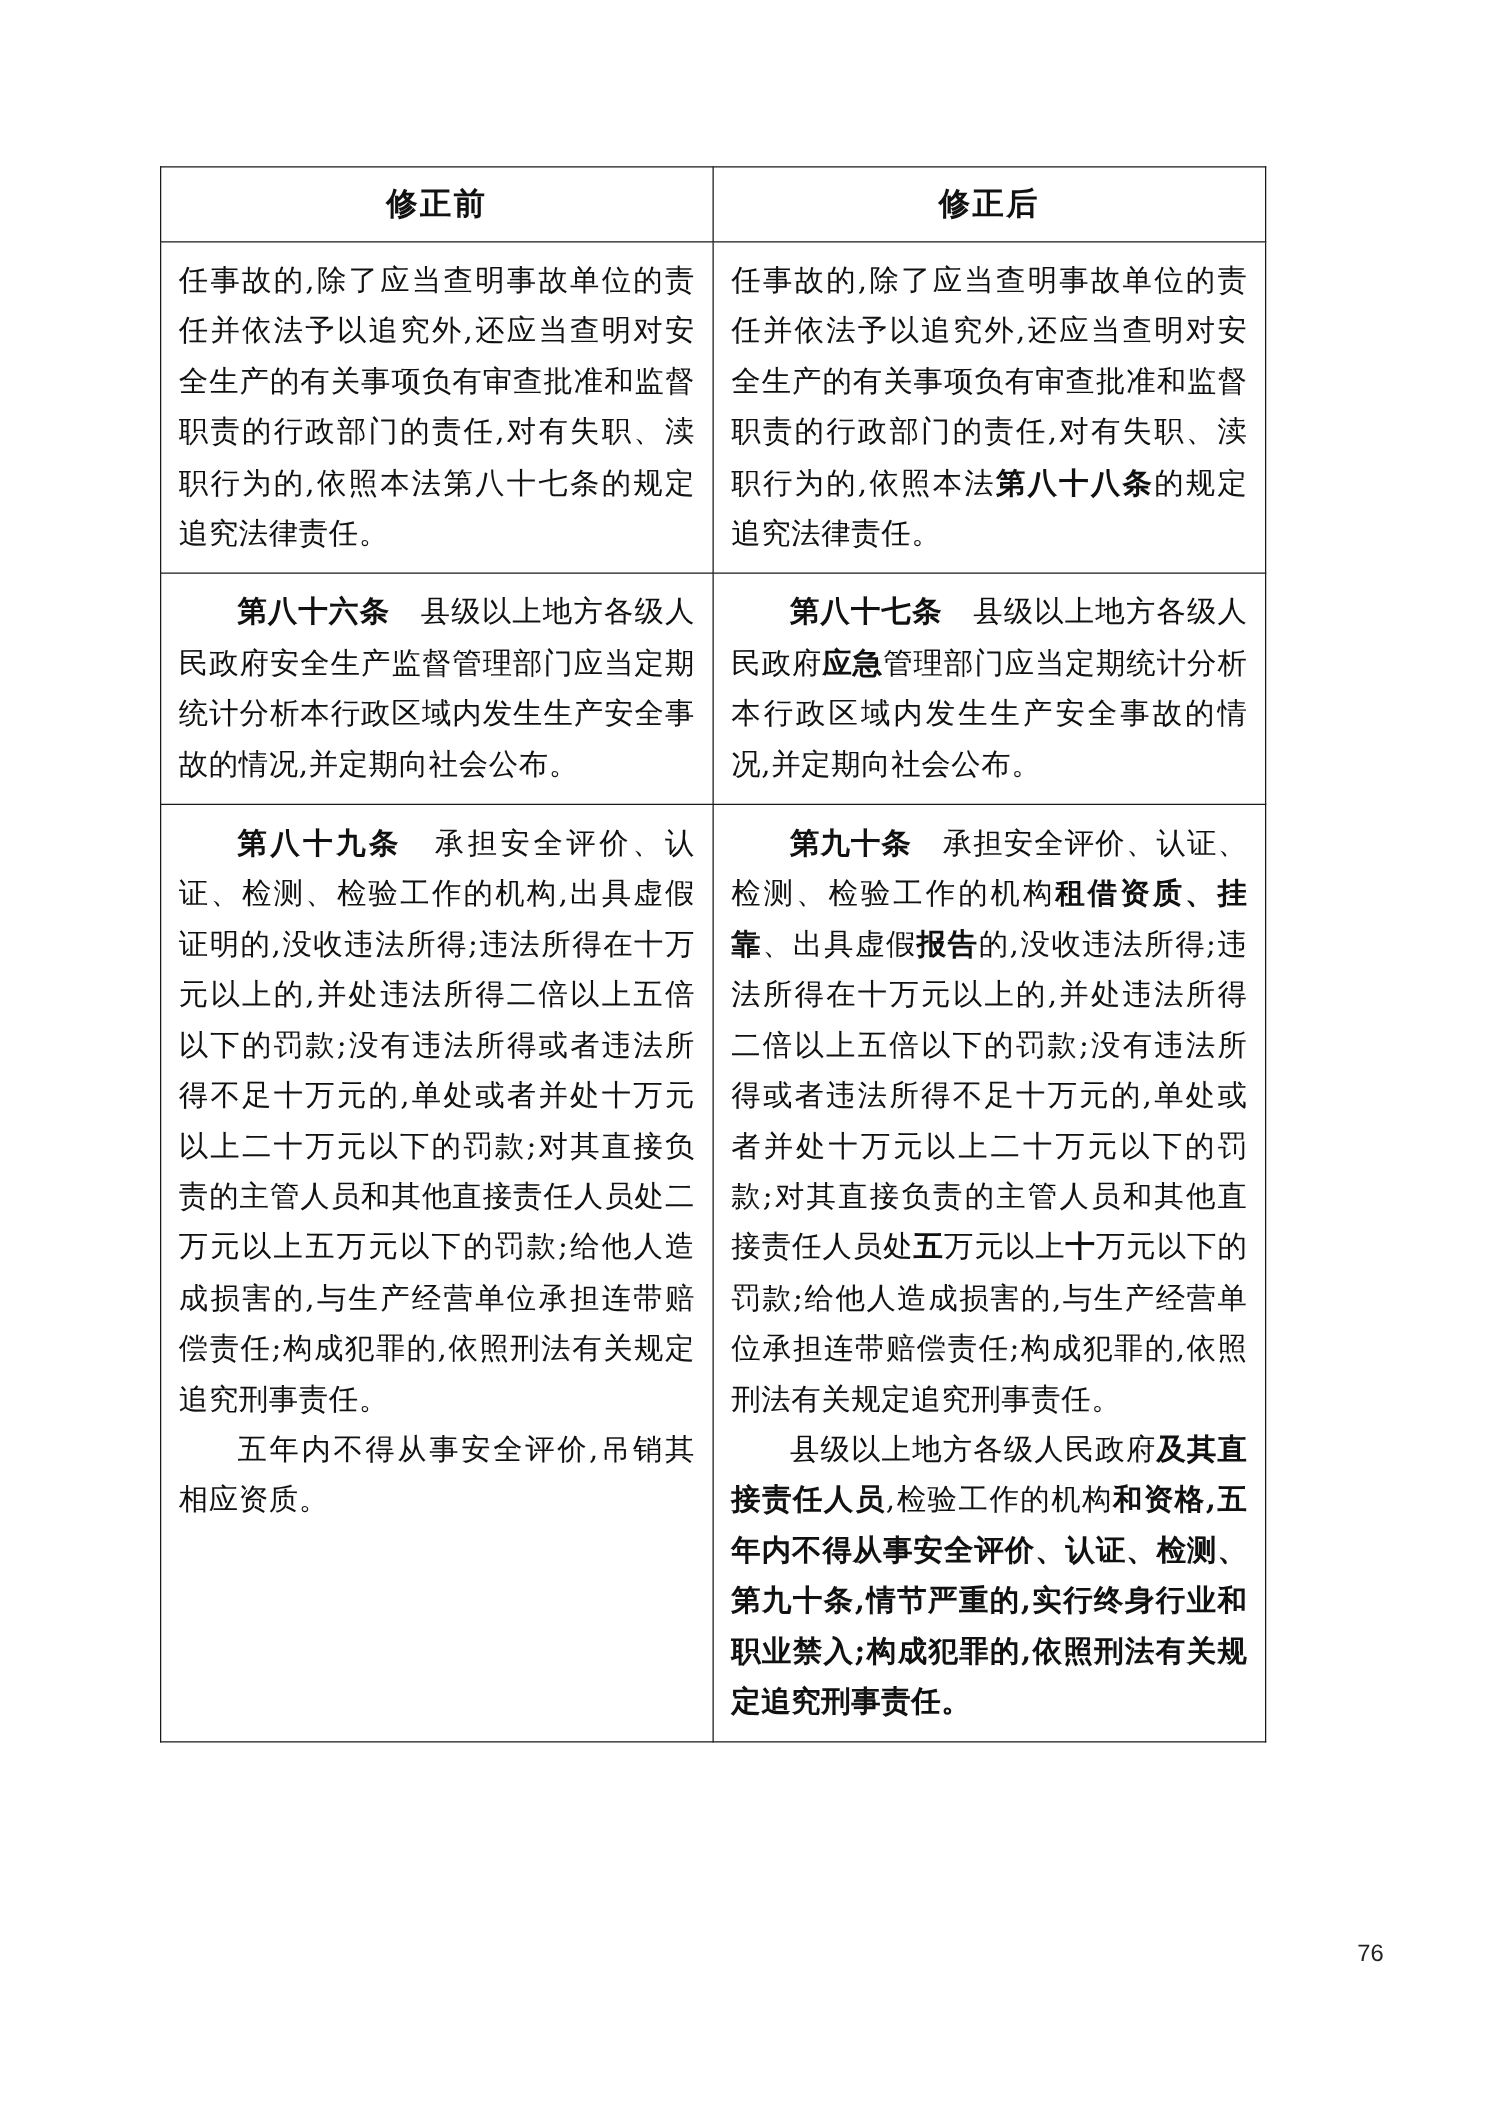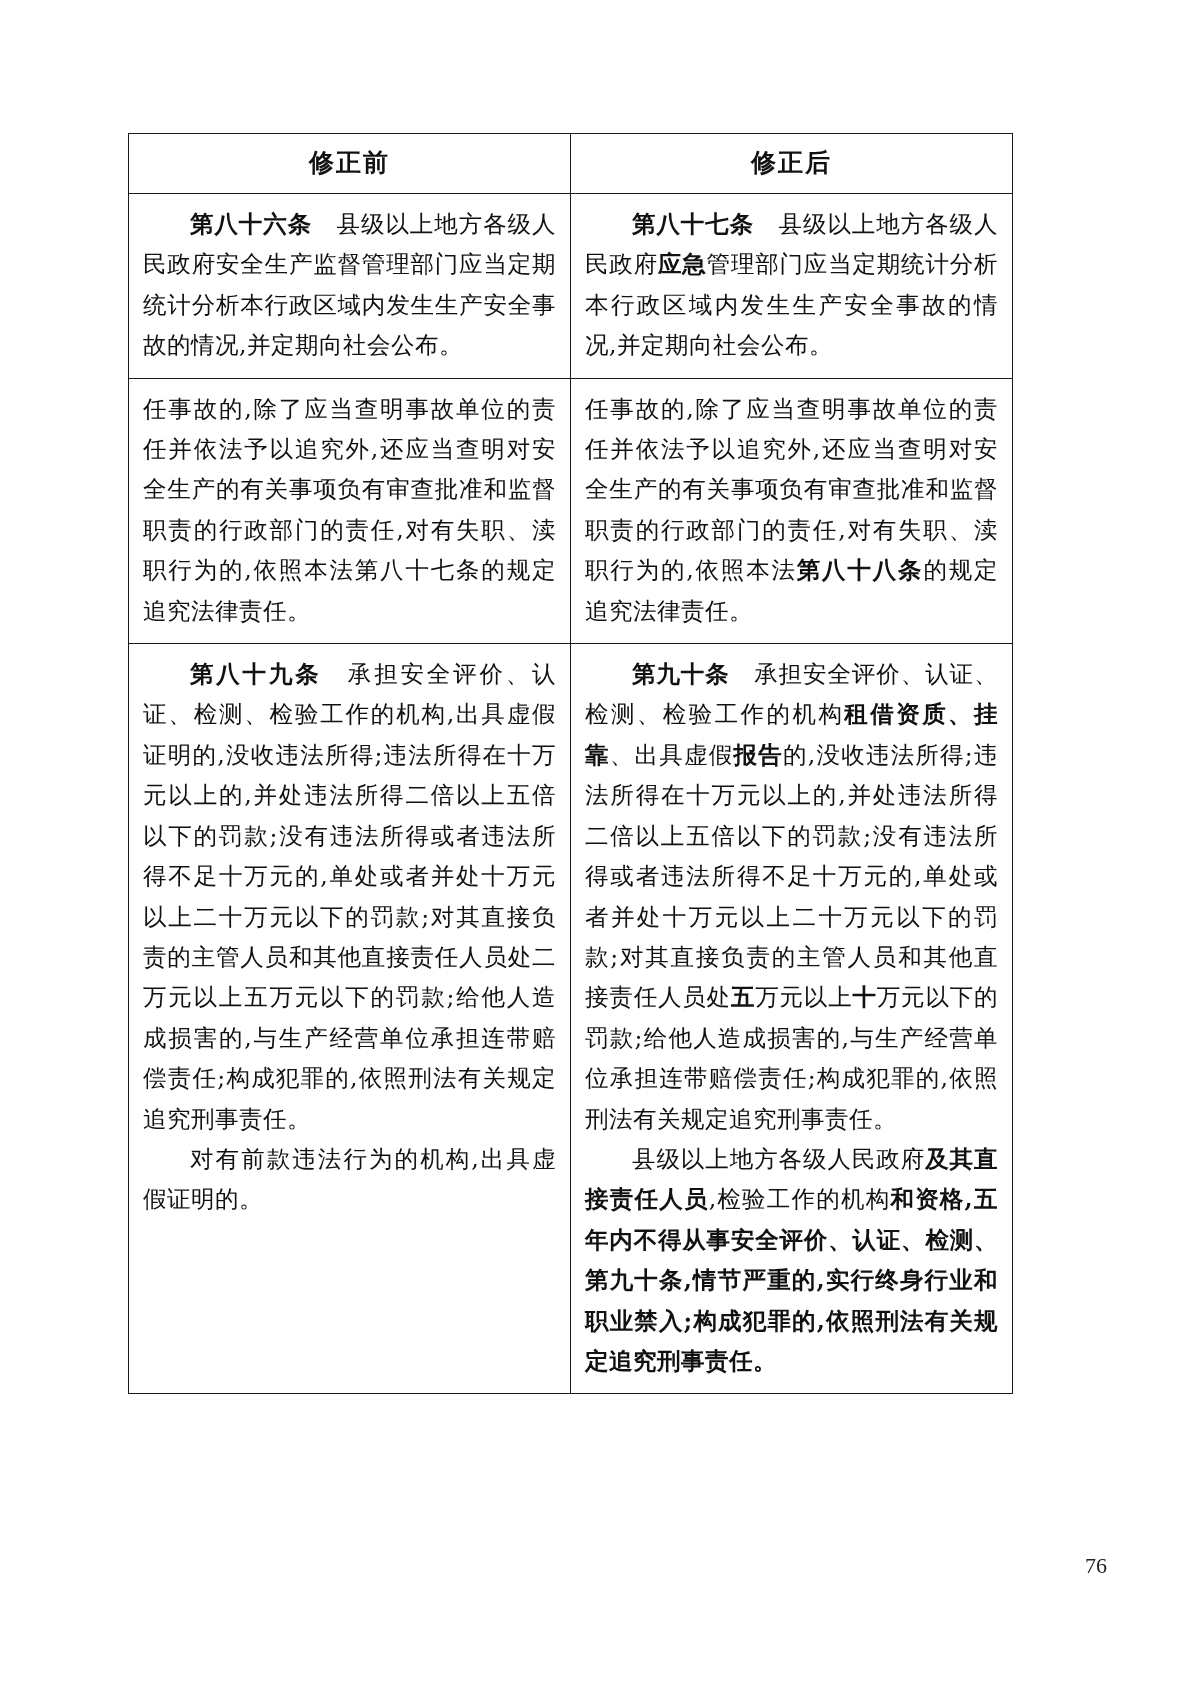--- a/index.html
+++ b/index.html
@@ -63,22 +63,22 @@
   .indent {
     text-indent: 2em;
   }
   b, .b {
     font-weight: bold;
   }
   .pagenum {
     position: absolute;
     right: 83px;
     top: 1553px;
-    font-size: 22px;
-    font-family: Liberation Serif, serif;
+    font-size: 19px;
+    font-family: Liberation Sans, sans-serif;
     color: #222;
   }
 </style>
 </head>
 <body>
 
 <div class="page">
   <div class="table-wrap">
     <table class="cmp">
       <thead>
@@ -87,38 +87,38 @@
             <span class="hdr">修正前</span>
           </th>
           <th>
             <span class="hdr">修正后</span>
           </th>
         </tr>
       </thead>
       <tbody id="tbody">
           <tr>
             <td>
+              <div class="para"><span>任事故的,除了应当查明事故单位的责任并依法予以追究外,还应当查明对安全生产的有关事项负有审查批准和监督职责的行政部门的责任,对有失职、渎职行为的,依照本法第八十七条的规定追究法律责任。</span></div>
+            </td>
+            <td>
+              <div class="para"><span>任事故的,除了应当查明事故单位的责任并依法予以追究外,还应当查明对安全生产的有关事项负有审查批准和监督职责的行政部门的责任,对有失职、渎职行为的,依照本法</span><span class="b">第八十八条</span><span>的规定追究法律责任。</span></div>
+            </td>
+          </tr>
+          <tr>
+            <td>
               <div class="para indent"><span class="b">第八十六条</span><span>　县级以上地方各级人民政府安全生产监督管理部门应当定期统计分析本行政区域内发生生产安全事故的情况,并定期向社会公布。</span></div>
             </td>
             <td>
               <div class="para indent"><span class="b">第八十七条</span><span>　县级以上地方各级人民政府</span><span class="b">应急</span><span>管理部门应当定期统计分析本行政区域内发生生产安全事故的情况,并定期向社会公布。</span></div>
             </td>
           </tr>
           <tr>
             <td>
-              <div class="para"><span>任事故的,除了应当查明事故单位的责任并依法予以追究外,还应当查明对安全生产的有关事项负有审查批准和监督职责的行政部门的责任,对有失职、渎职行为的,依照本法第八十七条的规定追究法律责任。</span></div>
-            </td>
-            <td>
-              <div class="para"><span>任事故的,除了应当查明事故单位的责任并依法予以追究外,还应当查明对安全生产的有关事项负有审查批准和监督职责的行政部门的责任,对有失职、渎职行为的,依照本法</span><span class="b">第八十八条</span><span>的规定追究法律责任。</span></div>
-            </td>
-          </tr>
-          <tr>
-            <td>
               <div class="para indent"><span class="b">第八十九条</span><span>　承担安全评价、认证、检测、检验工作的机构,出具虚假证明的,没收违法所得;违法所得在十万元以上的,并处违法所得二倍以上五倍以下的罚款;没有违法所得或者违法所得不足十万元的,单处或者并处十万元以上二十万元以下的罚款;对其直接负责的主管人员和其他直接责任人员处二万元以上五万元以下的罚款;给他人造成损害的,与生产经营单位承担连带赔偿责任;构成犯罪的,依照刑法有关规定追究刑事责任。</span></div>
-              <div class="para indent"><span>对有前款违法行为的机构,出具虚假证明的。</span></div>
+              <div class="para indent"><span>五年内不得从事安全评价,吊销其相应资质。</span></div>
             </td>
             <td>
               <div class="para indent"><span class="b">第九十条</span><span>　承担安全评价、认证、检测、检验工作的机构</span><span class="b">租借资质、挂靠</span><span>、出具虚假</span><span class="b">报告</span><span>的,没收违法所得;违法所得在十万元以上的,并处违法所得二倍以上五倍以下的罚款;没有违法所得或者违法所得不足十万元的,单处或者并处十万元以上二十万元以下的罚款;对其直接负责的主管人员和其他直接责任人员处</span><span class="b">五</span><span>万元以上</span><span class="b">十</span><span>万元以下的罚款;给他人造成损害的,与生产经营单位承担连带赔偿责任;构成犯罪的,依照刑法有关规定追究刑事责任。</span></div>
               <div class="para indent"><span>县级以上地方各级人民政府</span><span class="b">及其直接责任人员</span><span>,检验工作的机构</span><span class="b">和资格,五年内不得从事安全评价、认证、检测、第九十条,情节严重的,实行终身行业和职业禁入;构成犯罪的,依照刑法有关规定追究刑事责任。</span></div>
             </td>
           </tr>
         </tbody>
     </table>
   </div>
   <div class="pagenum">76</div>

